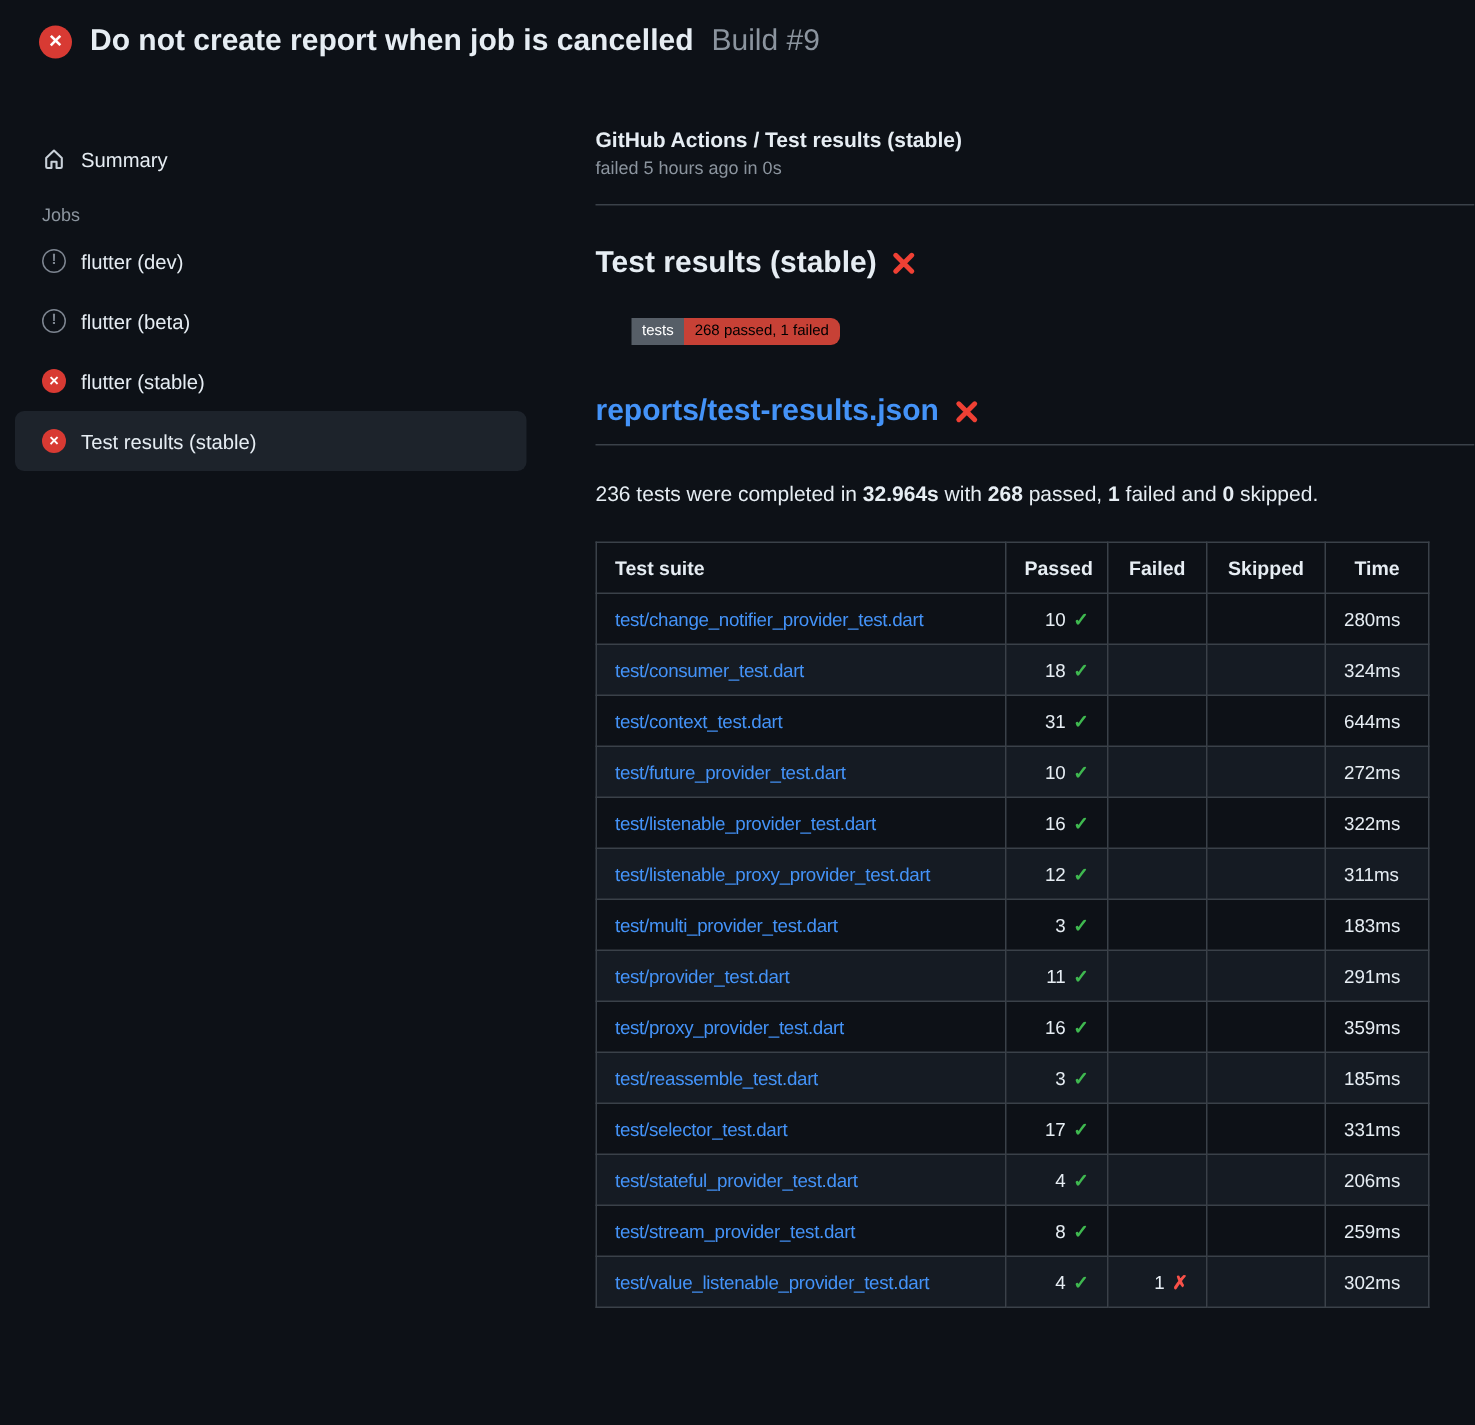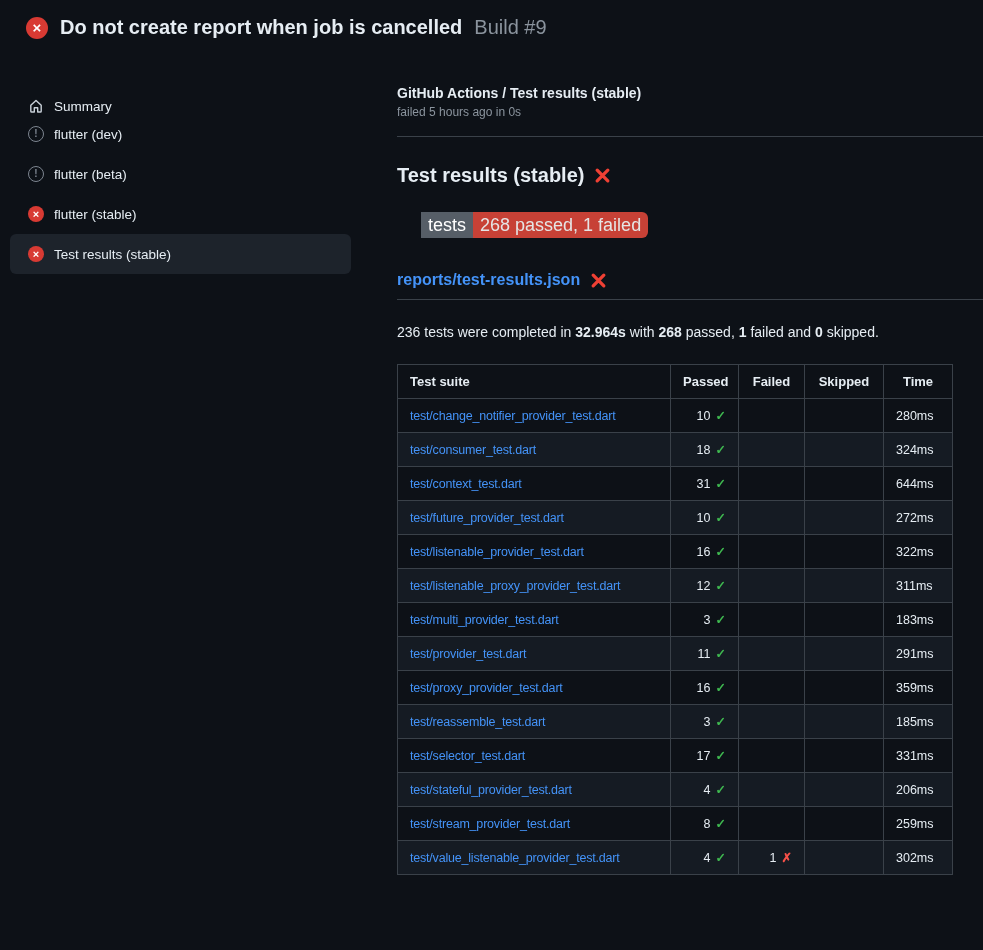--- a/index.html
+++ b/index.html
@@ -48,27 +48,27 @@
   .home-icon { flex: none; display: inline-flex; }
 
   
   .breadcrumb { font-weight: 700; font-size: 14px; }
   .status-line { font-size: 12px; color: var(--muted, #8b949e); margin-top: 4px; }
   .divider { border: none; border-top: 1px solid var(--border, #3a4149); margin: 17px 0 0; }
 
   .section-title { font-size: 20px; font-weight: 700; margin: 27px 0 0; display: flex; align-items: center; gap: 10px; }
   .cross-svg { flex: none; display: inline-flex; }
 
-  .badge { display: inline-flex; margin-top: 25px; border-radius: 6px; overflow: hidden; font-size: 18px; line-height: 1; padding-left: 24px; }
+  .badge { display: inline-flex; margin-top: 25px; border-radius: 6px; overflow: hidden; font-size: 10px; line-height: 1; padding-left: 24px; }
   .badge-label { background: var(--badge-label-bg, #565e67); color: #fff; padding: 4px 7px; }
-  .badge-value { background: var(--badge-value-bg, #c74136); color: #e5e5e5; padding: 4px 7px; }
+  .badge-value { background: var(--badge-value-bg, #c74136); color: #000000; padding: 4px 7px; }
 
   .report-heading {
     margin: 33px 0 0; padding-bottom: 10px; border-bottom: 1px solid var(--border, #3a4149);
-    font-size: 16px; font-weight: 700; display: flex; align-items: center; gap: 10px;
+    font-size: 20px; font-weight: 700; display: flex; align-items: center; gap: 10px;
   }
   .report-link { color: var(--link, #4493f8); text-decoration: none; cursor: pointer; }
 
   .summary-sentence { font-size: 14px; margin: 24px 0 0; }
 
   
   .results-table {
     border-collapse: collapse; table-layout: fixed; width: 555px;
     margin-top: 24px; font-size: 12.5px;
   }
@@ -100,20 +100,21 @@
 
     <aside class="sidebar">
       <div class="side-item">
         <span class="home-icon">
           <svg viewBox="0 0 16 16" width="16" height="16">
               <path fill="none" stroke="#c9d1d9" stroke-width="1.4" stroke-linejoin="round" d="M2.8 7.3 8 2.4l5.2 4.9v5.9a.8.8 0 0 1-.8.8H9.7v-4.2H6.3V14H3.6a.8.8 0 0 1-.8-.8Z"></path>
             </svg>
         </span>
         <span>Summary</span>
       </div>
+      <div class="jobs-heading">Jobs</div>
       <nav class="jobs-list">
           <div class="job-item">
             <span class="icon-neutral">!</span>
             <span>flutter (dev)</span>
           </div>
           <div class="job-item">
             <span class="icon-neutral">!</span>
             <span>flutter (beta)</span>
           </div>
           <div class="job-item">

